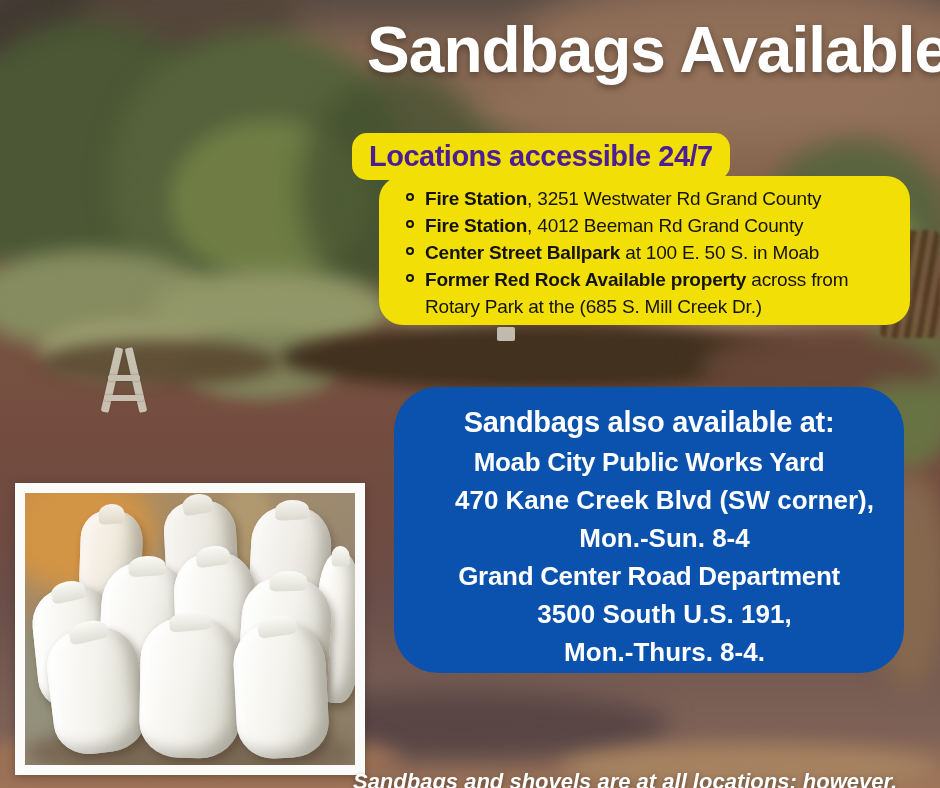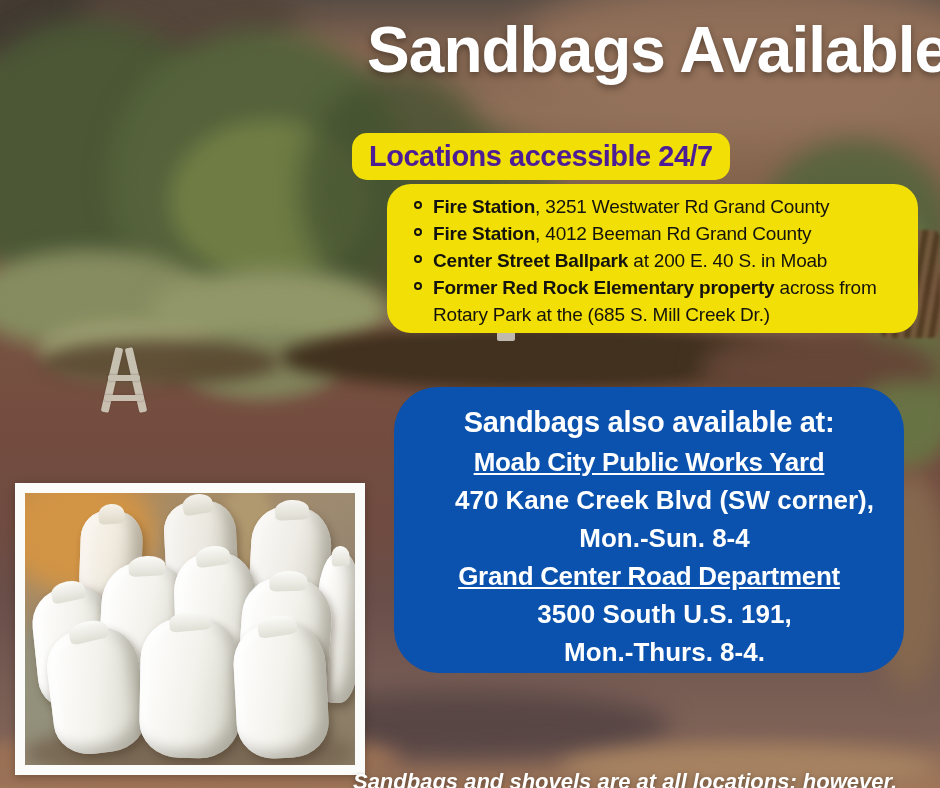--- a/index.html
+++ b/index.html
@@ -36,37 +36,37 @@
     color:#fff;font-size:51px;font-weight:700;line-height:87px;
     text-shadow:0 3px 7px rgba(40,28,18,.5);
   }
   .ybox-head{
     position:absolute;left:352px;top:133px;height:47px;line-height:47px;
     padding:0 17px;border-radius:15px;
     font-size:29px;font-weight:800;letter-spacing:-.5px;
   }
   .ybox-list{
     position:absolute;left:375px;top:172px;width:531px;height:149px;
-    margin:12px;border-radius:24px;box-sizing:border-box;
+    margin:4px;border-radius:24px;box-sizing:border-box;
     padding:9px 9px 0 22px;list-style:none;
     font-size:19px;line-height:27px;letter-spacing:-.2px;
   }
   .loc-item{position:relative;padding-left:24px;}
   .loc-item .marker{
     position:absolute;left:5px;top:8px;width:8px;height:8px;
     border:2.5px solid #15130e;border-radius:50%;box-sizing:border-box;
   }
   .loc-item .b{font-weight:700;}
   .bluebox{
     position:absolute;left:394px;top:387px;width:510px;height:286px;
     border-radius:44px;box-sizing:border-box;padding-top:15px;
     text-align:center;color:#fff;
   }
   .bb-head{font-size:29px;font-weight:700;line-height:41px;letter-spacing:-.3px;}
-  .bb-name{font-size:26px;font-weight:700;line-height:38px;letter-spacing:-.3px;text-decoration:underline;}
+  .bb-name{font-size:26px;font-weight:700;line-height:38px;letter-spacing:-.3px;}
   .bb-line{font-size:26px;font-weight:700;line-height:38px;margin-left:31px;}
   .photo{
     position:absolute;left:15px;top:483px;width:350px;height:292px;
     box-sizing:border-box;border:10px solid #fbfbfa;
     box-shadow:0 2px 8px rgba(40,25,15,.35);
     background:linear-gradient(150deg,#c08a4e 0%,#a88b64 20%,#9d8a70 40%,#948470 60%,#8e8069 80%,#8a7c65 100%);
     overflow:hidden;
   }
   .pblob{position:absolute;border-radius:50%;}
   .bag{
@@ -132,22 +132,22 @@
   </div>
 
   <h1 class="title">Sandbags Available</h1>
 
 
   <div class="ybox-head" style="background:#F1DF05;color:#4c1d95;">Locations accessible 24/7</div>
 
   <ul class="ybox-list" style="background:#F1DF05;color:#15130E;">
     <li class="loc-item"><span class="marker"></span><span class="b">Fire Station</span><span>, 3251 Westwater Rd Grand County</span></li>
     <li class="loc-item"><span class="marker"></span><span class="b">Fire Station</span><span>, 4012 Beeman Rd Grand County</span></li>
-    <li class="loc-item"><span class="marker"></span><span class="b">Center Street Ballpark</span><span> at 200 E. 40 S. in Moab</span></li>
-    <li class="loc-item"><span class="marker"></span><span class="b">Former Red Rock Elementary property</span><span> across from Rotary Park at the (685 S. Mill Creek Dr.)</span></li>
+    <li class="loc-item"><span class="marker"></span><span class="b">Center Street Ballpark</span><span> at 100 E. 50 S. in Moab</span></li>
+    <li class="loc-item"><span class="marker"></span><span class="b">Former Red Rock Available property</span><span> across from Rotary Park at the (685 S. Mill Creek Dr.)</span></li>
   </ul>
 
   <div class="bluebox" style="background:#0B51AE;">
     <div class="bb-head">Sandbags also available at:</div>
     <div class="bb-name">Moab City Public Works Yard</div>
     <div class="bb-line">470 Kane Creek Blvd (SW corner),</div>
     <div class="bb-line">Mon.-Sun. 8-4</div>
     <div class="bb-name">Grand Center Road Department</div>
     <div class="bb-line">3500 South U.S. 191,</div>
     <div class="bb-line">Mon.-Thurs. 8-4.</div>

